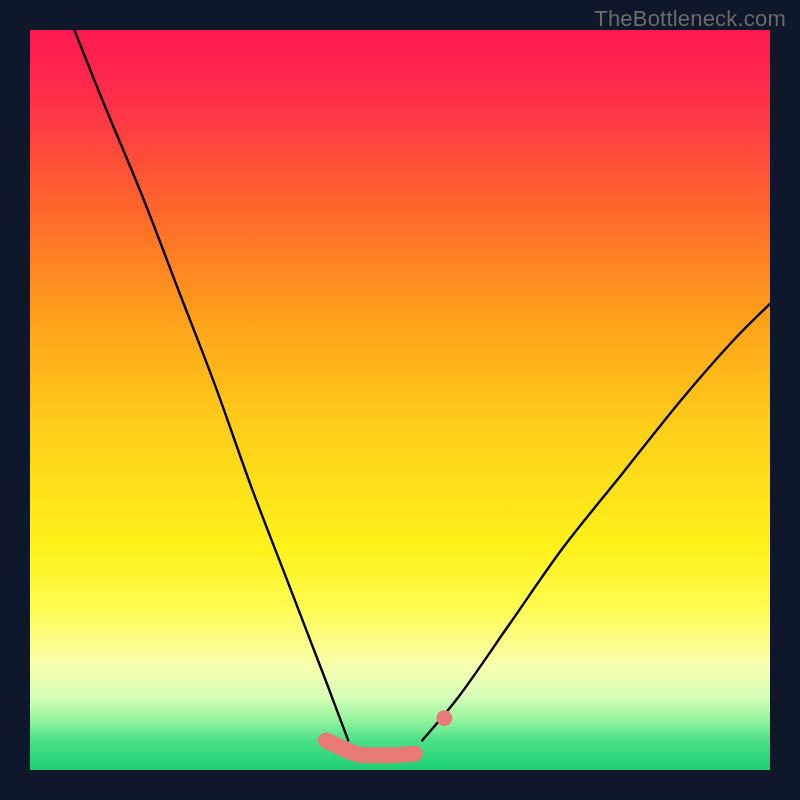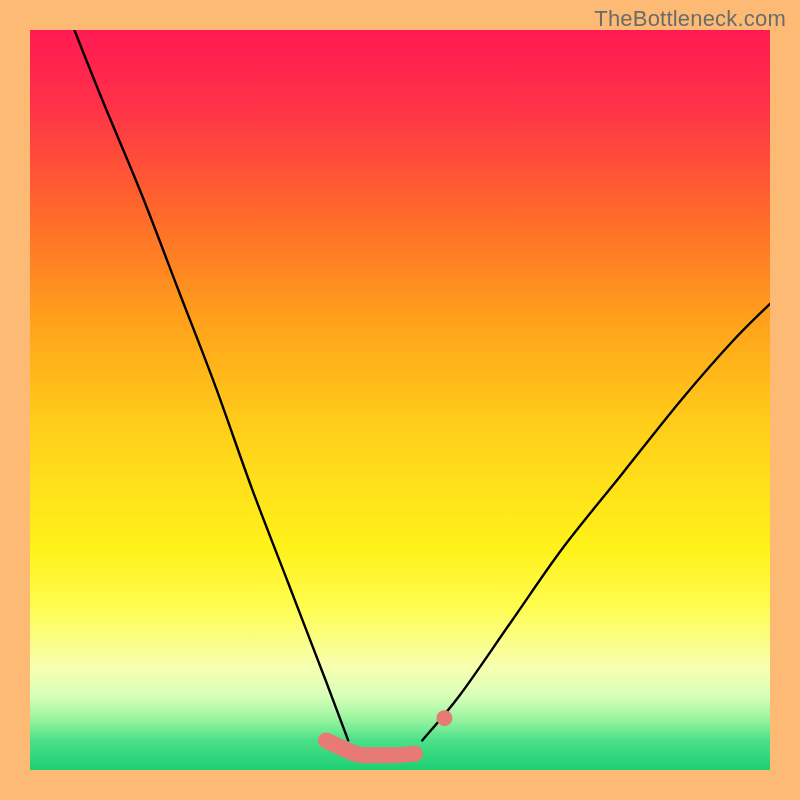--- a/index.html
+++ b/index.html
@@ -8,21 +8,21 @@
     width: 800px;
     height: 800px;
     overflow: hidden;
     background: #000;
     font-family: Arial, Helvetica, sans-serif;
   }
   .frame {
     position: absolute;
     left: 0; top: 0;
     width: 800px; height: 800px;
-    background: #fdba74;
+    background: #0f172a;
     text-decoration: underline;
   }
   .plot-area {
     position: absolute;
     left: 30px;
     top: 30px;
     width: 740px;
     height: 740px;
     overflow: hidden;
   }

